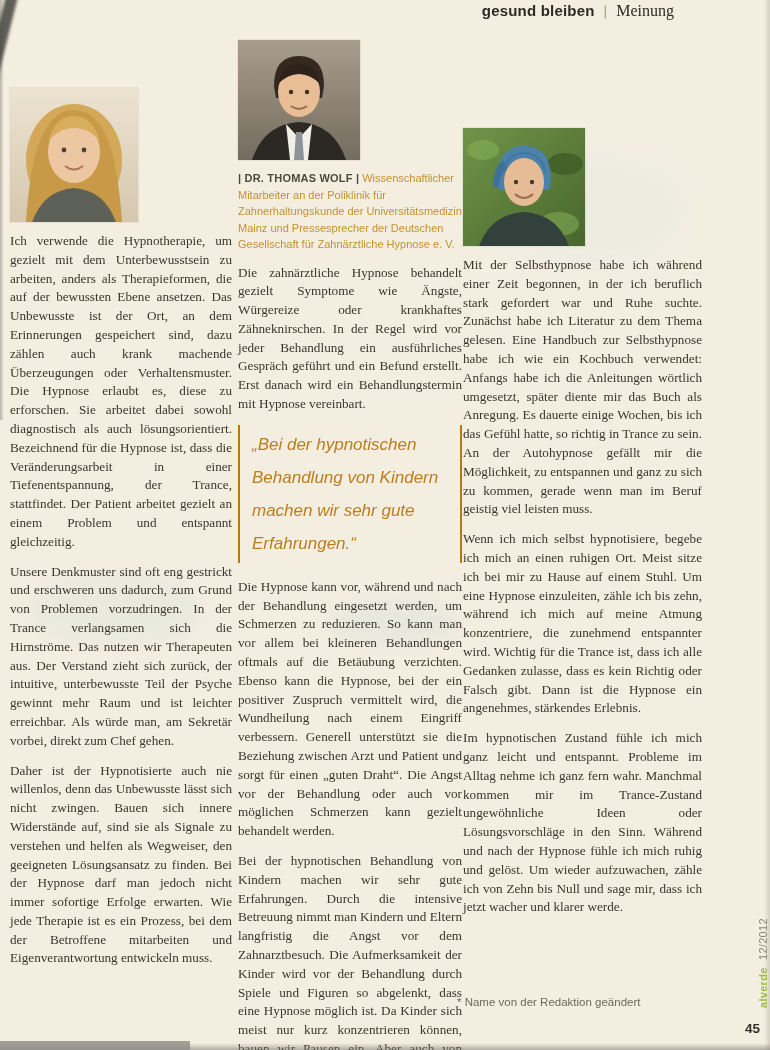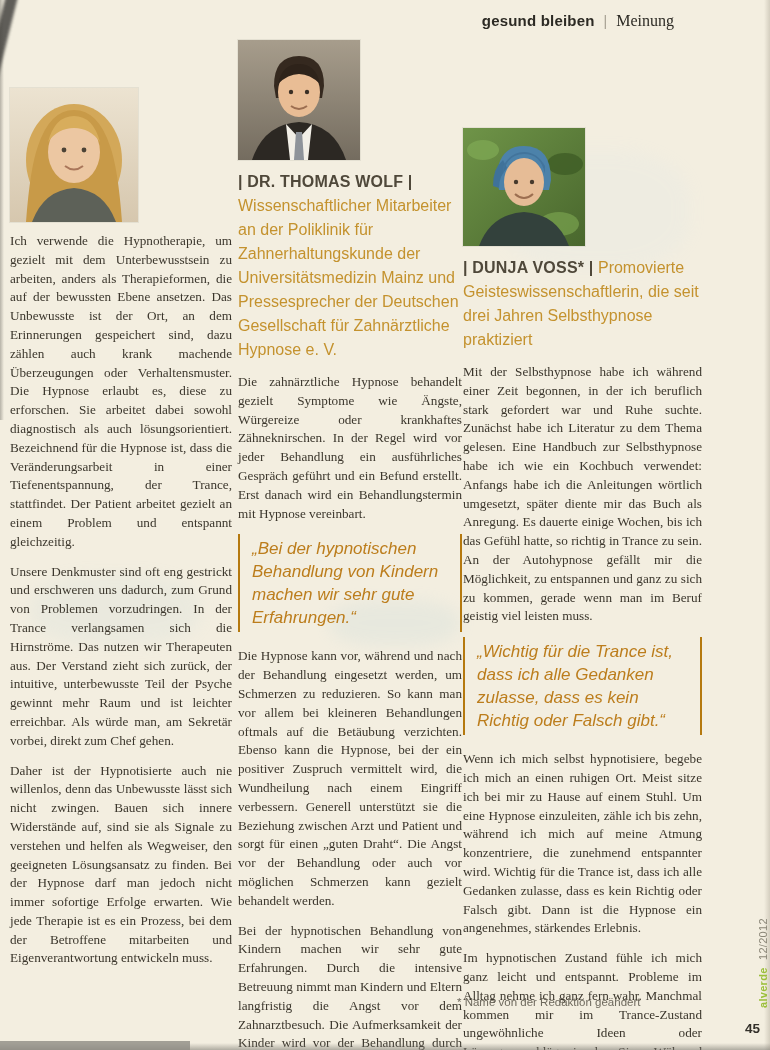--- a/index.html
+++ b/index.html
@@ -18,41 +18,41 @@
   .edge-bottom{position:absolute;left:0;bottom:0;width:100%;height:7px;
     background:linear-gradient(to top,rgba(120,118,110,.55),rgba(120,118,110,0));}
   .edge-bottom-left{position:absolute;left:0;bottom:0;width:190px;height:9px;
     background:#8d8b83;opacity:.8;}
   .ghost{position:absolute;border-radius:40%;filter:blur(8px);pointer-events:none;}
   .ghost1{left:30px;top:575px;width:170px;height:70px;background:#b9d2d6;opacity:.14;}
   .ghost2{left:330px;top:600px;width:130px;height:46px;background:#aecdd4;opacity:.16;}
   .ghost3{left:500px;top:150px;width:190px;height:120px;background:#cfe0e8;opacity:.12;}
 
   
-  .header{position:absolute;top:12px;right:96px;display:flex;align-items:baseline;gap:9px;}
+  .header{position:absolute;top:2px;right:96px;display:flex;align-items:baseline;gap:9px;}
   .header .section{font-weight:bold;font-size:15px;color:#2c2a24;letter-spacing:.2px;}
   .header .sep{color:#a49e90;font-size:14px;}
   .header .category{font-family:"Liberation Serif",serif;font-size:16px;color:#2c2a24;}
 
   
   .col{position:absolute;}
   .col1{left:10px;top:88px;width:222px;}
   .col2{left:238px;top:40px;width:224px;}
   .col3{left:463px;top:128px;width:239px;}
 
   .photo{display:block;margin:0 0 10px 0;box-shadow:0 0 0 1px rgba(0,0,0,.06);}
-  .caption{font-size:16px;line-height:1.5;margin:0 0 11px 0;}
+  .caption{font-size:11px;line-height:1.5;margin:0 0 11px 0;}
   .caption .pname{font-weight:bold;color:#4f483a;letter-spacing:.2px;}
   .caption .prole{color:#c4922e;}
 
   .body-text{font-family:"Liberation Serif",serif;font-size:13.2px;line-height:18.8px;
     text-align:justify;margin:0 0 11px 0;color:#3b362c;hyphens:auto;}
   .quote{border-left:2px solid #b5790f;border-right:2px solid #b5790f;
     padding:3px 10px 3px 12px;margin:9px 0 15px 0;}
-  .quote p{margin:0;font-style:italic;font-size:17px;line-height:23px;color:#bc7d1c;
+  .quote p{margin:0;font-style:italic;font-size:17px;line-height:33px;color:#bc7d1c;
     font-family:"Liberation Sans",sans-serif;}
 
   
   .footnote{position:absolute;left:457px;top:996px;font-size:11.5px;color:#6e695d;}
   .page-number{position:absolute;right:10px;top:1021px;font-size:13.5px;font-weight:bold;color:#33302a;text-align:right;}
   .side-label{position:absolute;right:1px;top:890px;height:118px;
     writing-mode:vertical-rl;transform:rotate(180deg);
     font-size:11px;letter-spacing:.3px;display:flex;align-items:center;}
   .side-label .mag{color:#9bbf3b;font-weight:bold;}
   .side-label .iss{color:#8b8778;margin-top:4px;}
@@ -143,28 +143,21 @@
       <ellipse cx="96" cy="96" rx="20" ry="12" fill="#79a24f" opacity=".7"></ellipse>
       <path d="M34,52 Q34,18 61,18 Q88,18 88,52 L86,62 L36,62 Z" fill="#4c82aa"></path>
       <path d="M30,58 Q30,40 40,32 L44,40 Q36,48 36,60 Z" fill="#3f729a"></path>
       <ellipse cx="61" cy="54" rx="20" ry="24" fill="#e6bc96"></ellipse>
       <path d="M40,46 Q44,26 61,26 Q78,26 82,46 L82,38 Q74,24 61,24 Q48,24 40,38 Z" fill="#42749c"></path>
       <circle cx="53" cy="54" r="2.2" fill="#46392c"></circle>
       <circle cx="69" cy="54" r="2.2" fill="#46392c"></circle>
       <path d="M52,66 Q61,74 70,66" stroke="#9c6e50" stroke-width="2" fill="none"></path>
       <path d="M16,118 Q28,86 61,84 Q94,86 106,118 Z" fill="#33413c"></path>
     </svg>
-    <p class="caption">
-      <span class="pname">| DUNJA VOSS* |</span>
-      <span class="prole">Promovierte Geisteswissenschaftlerin, die seit drei Jahren Selbsthypnose praktiziert</span>
-    </p>
     <p class="body-text">Mit der Selbsthypnose habe ich während einer Zeit begonnen, in der ich beruflich stark gefordert war und Ruhe suchte. Zunächst habe ich Literatur zu dem Thema gelesen. Eine Handbuch zur Selbsthypnose habe ich wie ein Kochbuch verwendet: Anfangs habe ich die Anleitungen wörtlich umgesetzt, später diente mir das Buch als Anregung. Es dauerte einige Wochen, bis ich das Gefühl hatte, so richtig in Trance zu sein. An der Autohypnose gefällt mir die Möglichkeit, zu entspannen und ganz zu sich zu kommen, gerade wenn man im Beruf geistig viel leisten muss.</p>
-    <div class="quote">
-      <p>„Wichtig für die Trance ist, dass ich alle Gedanken zulasse, dass es kein Richtig oder Falsch gibt.“</p>
-    </div>
     <p class="body-text">Wenn ich mich selbst hypnotisiere, begebe ich mich an einen ruhigen Ort. Meist sitze ich bei mir zu Hause auf einem Stuhl. Um eine Hypnose einzuleiten, zähle ich bis zehn, während ich mich auf meine Atmung konzentriere, die zunehmend entspannter wird. Wichtig für die Trance ist, dass ich alle Gedanken zulasse, dass es kein Richtig oder Falsch gibt. Dann ist die Hypnose ein angenehmes, stärkendes Erlebnis.</p>
     <p class="body-text"><span>Im hypnotischen Zustand fühle ich mich ganz leicht und entspannt. Probleme im Alltag nehme ich ganz fern wahr. Manchmal kommen mir im Trance-Zustand ungewöhnliche Ideen oder Lösungsvorschläge in den Sinn. Während und nach der Hypnose fühle ich mich ruhig und gelöst. Um wieder aufzuwachen, zähle ich von Zehn bis Null und sage mir, dass ich jetzt wacher und klarer werde.</span></p>
   </div>
 
   <div class="footnote">* Name von der Redaktion geändert</div>
   <div class="page-number">45</div>
   <div class="side-label">
     <span class="mag">alverde</span>&nbsp;
     <span class="iss">12/2012</span>
   </div>

